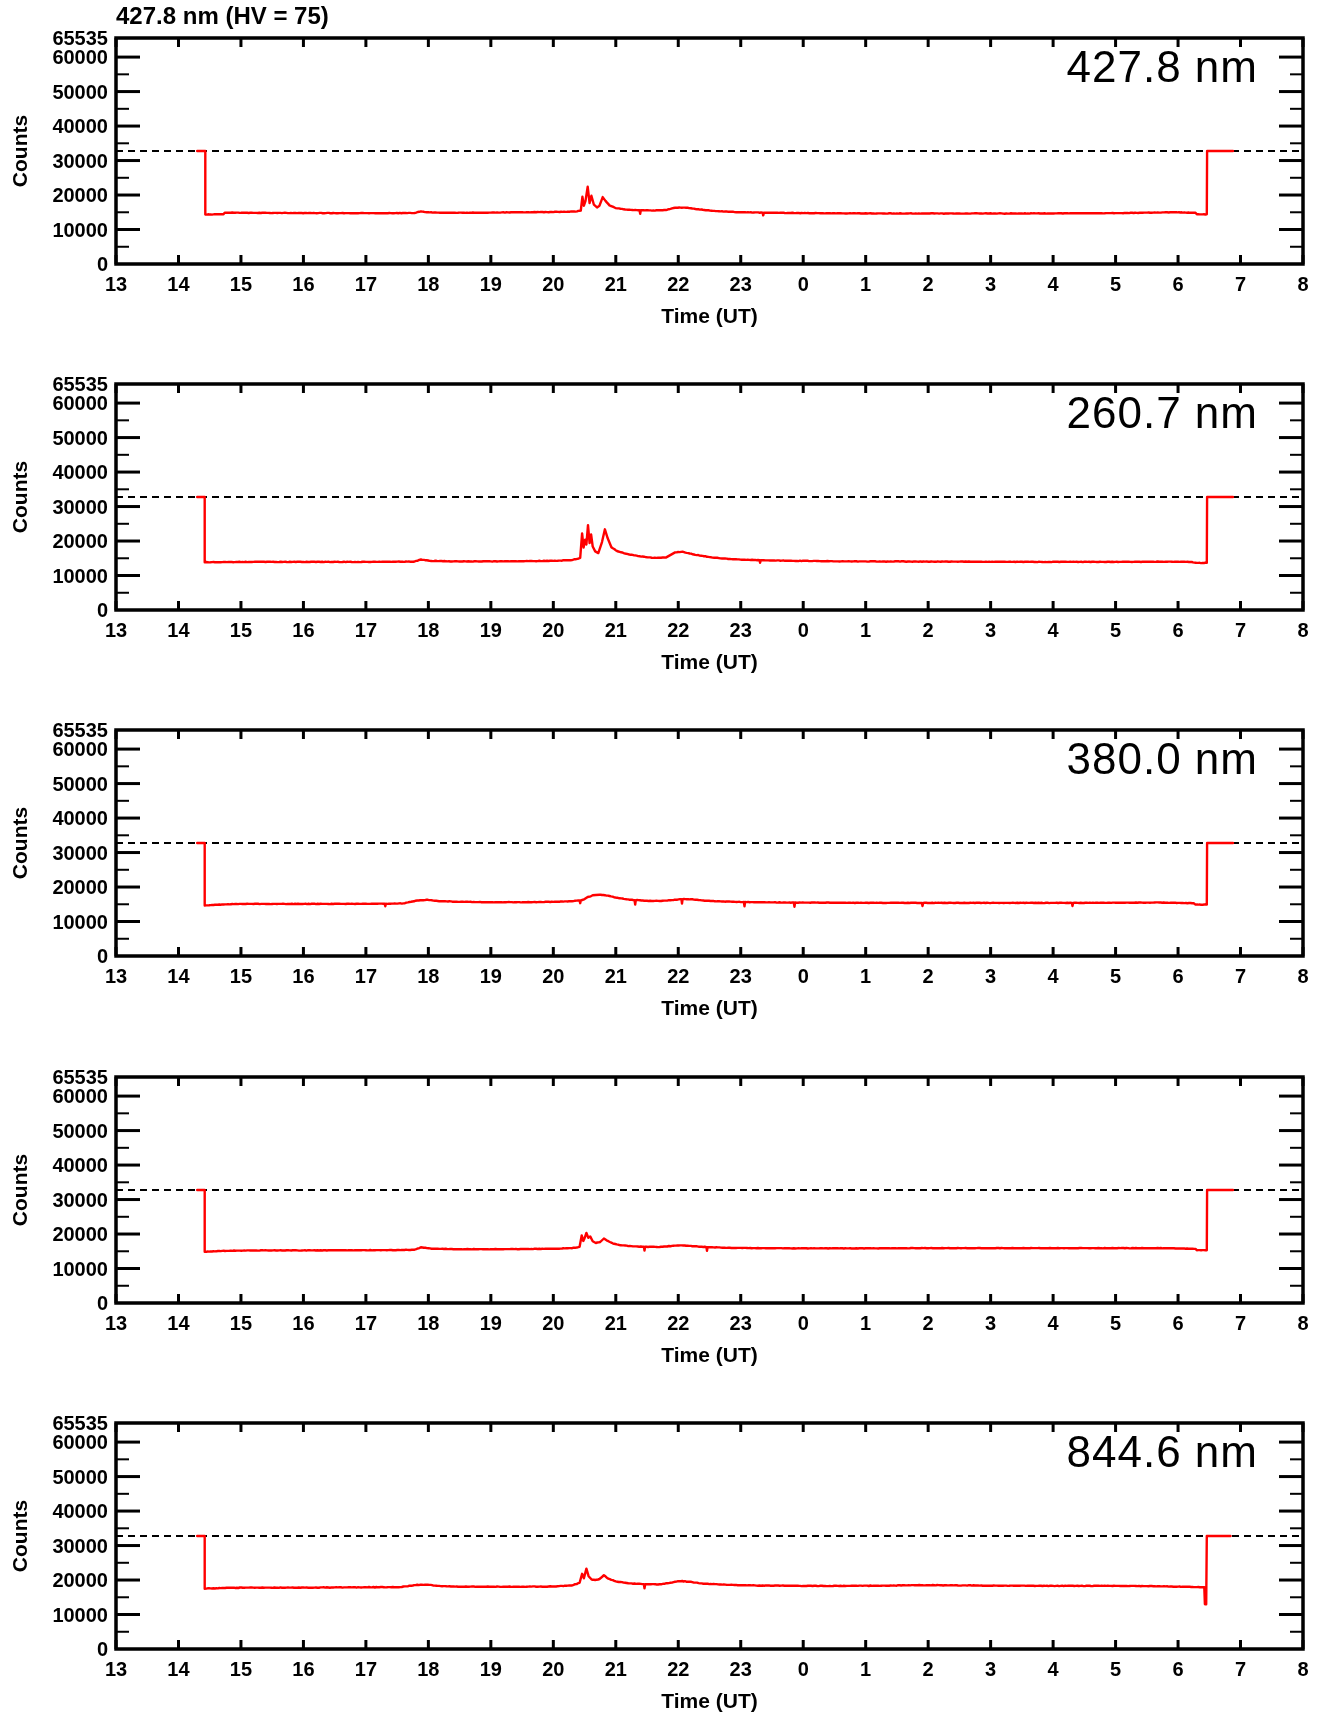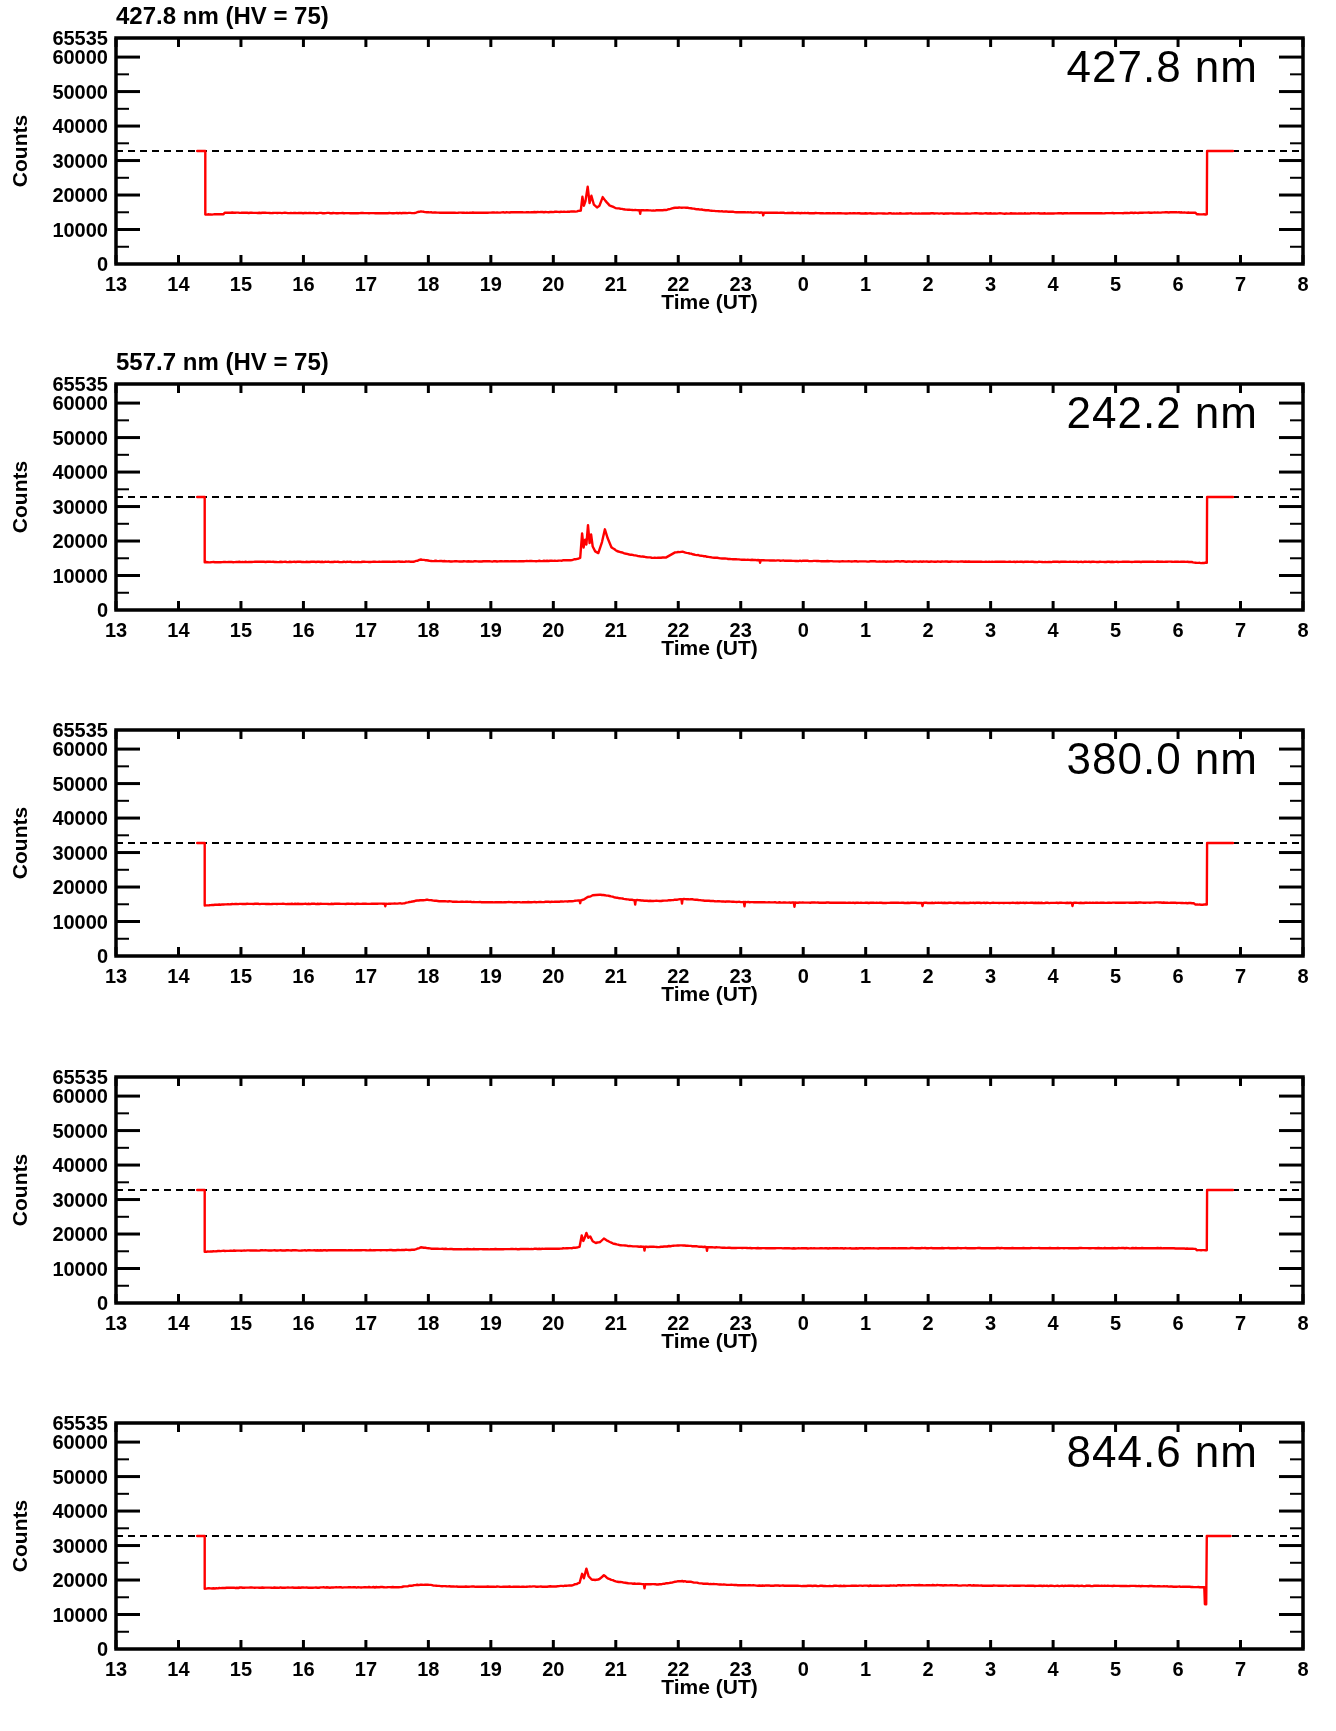--- a/index.html
+++ b/index.html
@@ -5,21 +5,21 @@
   html,body{margin:0;padding:0;background:#ffffff;}
   .page{position:relative;width:1336px;height:1731px;background:#ffffff;overflow:hidden;
         font-family:"Liberation Sans",sans-serif;color:#000;}
   .panel{position:absolute;left:0;width:1336px;height:346px;}
   .panel-title{position:absolute;top:2px;left:116px;width:1187px;text-align:left;
                font-size:24px;font-weight:bold;white-space:nowrap;}
   .big-label{position:absolute;top:42px;right:78px;font-size:44px;font-weight:normal;
              letter-spacing:1px;white-space:nowrap;}
   .y-title{position:absolute;left:-40px;top:139px;width:120px;height:24px;text-align:center;
            font-size:21px;font-weight:bold;transform:rotate(-90deg);}
-  .x-title{position:absolute;top:290px;left:116px;width:1187px;text-align:center;
+  .x-title{position:absolute;top:304px;left:116px;width:1187px;text-align:center;
            font-size:21px;font-weight:bold;}
   svg.plot{position:absolute;left:0;top:0;}
   svg.plot text{font-family:"Liberation Sans",sans-serif;font-weight:bold;font-size:20px;fill:#000;}
 </style>
 </head>
 <body>
 
 <div class="page">
   <div class="panel" style="top:0px">
     <div class="panel-title">427.8 nm (HV = 75)</div>
@@ -118,22 +118,21 @@
         <text x="108" y="133.05844205386433" text-anchor="end">40000</text>
         <text x="108" y="167.54383154039826" text-anchor="end">30000</text>
         <text x="108" y="202.02922102693216" text-anchor="end">20000</text>
         <text x="108" y="236.5146105134661" text-anchor="end">10000</text>
         <text x="108" y="271" text-anchor="end">0</text>
         <rect x="116" y="38" width="1187" height="226" fill="none" stroke="#000000" stroke-width="3.5"></rect>
         <path d="M197.2 151.0 L205.3 151.0 L205.3 214.5 L206.7 214.6 L208.0 214.3 L209.4 214.5 L210.7 214.4 L212.0 214.6 L213.4 214.4 L214.7 214.3 L216.2 214.2 L217.6 214.2 L219.1 214.1 L220.5 214.3 L222.0 214.2 L223.5 214.2 L224.7 212.6 L226.2 212.7 L227.7 212.7 L229.2 212.6 L230.7 212.7 L232.2 212.5 L233.7 212.8 L235.2 212.7 L236.7 212.6 L238.2 212.6 L239.7 212.9 L241.2 212.8 L242.7 212.6 L244.2 212.7 L245.7 212.7 L247.2 212.8 L248.7 213.0 L250.2 212.8 L251.7 212.7 L253.2 212.9 L254.7 212.9 L256.2 212.9 L257.8 213.0 L259.3 212.8 L260.8 213.0 L262.3 212.7 L263.8 212.8 L265.3 212.8 L266.8 212.9 L268.3 212.9 L269.8 213.0 L271.3 213.1 L272.8 213.0 L274.3 212.9 L275.8 212.9 L277.4 213.0 L278.9 212.9 L280.4 212.9 L281.9 213.1 L283.4 212.9 L284.9 212.8 L286.4 212.9 L287.9 213.1 L289.4 213.1 L290.9 213.0 L292.4 213.1 L294.0 212.9 L295.5 213.0 L297.0 213.1 L298.5 213.0 L300.0 213.0 L301.5 212.9 L303.0 213.2 L304.6 213.0 L306.1 213.0 L307.6 213.1 L309.1 212.9 L310.6 213.0 L312.1 213.1 L313.6 212.9 L315.2 213.1 L316.7 213.2 L318.2 213.1 L319.7 212.9 L321.2 212.9 L322.7 213.2 L324.2 213.2 L325.8 213.1 L327.3 212.9 L328.8 212.9 L330.3 213.2 L331.8 213.3 L333.3 213.0 L334.8 213.1 L336.4 213.3 L337.9 213.2 L339.4 213.1 L340.9 213.1 L342.5 213.0 L344.0 213.3 L345.6 213.1 L347.2 213.1 L348.7 213.1 L350.3 213.2 L351.8 213.2 L353.4 213.3 L355.0 213.3 L356.5 213.3 L358.1 213.2 L359.6 213.1 L361.2 213.0 L362.8 213.0 L364.3 213.1 L365.9 213.1 L367.5 213.1 L369.0 213.2 L370.6 213.1 L372.1 213.1 L373.7 213.1 L375.3 213.2 L376.8 213.1 L378.4 213.2 L380.0 213.2 L381.5 213.2 L383.1 213.2 L384.6 213.2 L386.2 213.3 L387.8 213.2 L389.3 213.0 L390.9 213.1 L392.4 213.3 L393.9 213.2 L395.3 213.1 L396.8 213.0 L398.3 213.2 L399.8 212.9 L401.3 213.2 L402.8 213.0 L404.2 213.0 L405.7 213.0 L407.2 213.1 L408.7 212.9 L410.2 212.9 L411.7 213.1 L413.1 213.1 L414.6 213.0 L416.2 212.6 L417.7 212.0 L419.3 211.8 L420.9 211.4 L422.3 211.6 L423.8 211.8 L425.2 212.1 L426.7 212.2 L428.2 212.1 L429.6 212.4 L431.1 212.3 L432.6 212.6 L434.1 212.5 L435.6 212.5 L437.0 212.6 L438.5 212.6 L440.0 212.8 L441.5 212.7 L443.0 212.6 L444.5 212.8 L445.9 212.8 L447.4 212.6 L448.9 212.7 L450.4 212.7 L451.9 212.7 L453.4 212.8 L454.9 212.8 L456.4 212.9 L457.9 212.8 L459.4 212.6 L460.9 212.6 L462.4 212.7 L463.9 212.6 L465.4 212.9 L466.9 212.6 L468.4 212.9 L469.9 212.7 L471.4 212.8 L472.8 212.5 L474.3 212.7 L475.8 212.8 L477.3 212.8 L478.8 212.6 L480.3 212.7 L481.8 212.8 L483.3 212.8 L484.8 212.7 L486.3 212.8 L487.8 212.7 L489.3 212.6 L490.8 212.6 L492.4 212.5 L494.0 212.4 L495.5 212.6 L497.1 212.5 L498.7 212.6 L500.2 212.6 L501.8 212.4 L503.3 212.3 L504.9 212.6 L506.5 212.3 L508.0 212.4 L509.6 212.5 L511.1 212.2 L512.7 212.3 L514.3 212.3 L515.8 212.2 L517.4 212.1 L519.0 212.3 L520.5 212.2 L522.1 212.1 L523.6 212.4 L525.2 212.4 L526.8 212.2 L528.3 212.2 L529.9 212.4 L531.4 212.2 L533.0 212.3 L534.6 212.0 L536.1 212.2 L537.7 212.0 L539.3 212.1 L540.8 212.0 L542.4 212.0 L543.9 212.3 L545.5 212.0 L547.1 212.1 L548.6 212.3 L550.2 212.0 L551.8 211.9 L553.3 212.1 L554.9 211.8 L556.4 211.8 L558.0 211.9 L559.6 212.0 L561.1 211.8 L562.7 211.9 L564.1 211.7 L565.6 211.9 L567.0 211.8 L568.4 211.6 L569.9 211.7 L571.3 211.4 L572.7 211.5 L574.2 211.5 L575.6 211.6 L577.1 211.4 L578.3 210.9 L579.6 210.8 L580.8 210.5 L582.4 196.8 L583.9 205.7 L585.5 200.9 L587.7 186.8 L589.6 203.0 L591.4 195.7 L593.9 204.7 L597.0 207.4 L599.5 205.7 L602.7 197.1 L605.5 200.9 L606.8 202.4 L608.2 203.9 L609.5 205.4 L610.8 206.0 L612.0 206.3 L613.3 206.9 L614.5 207.5 L615.8 208.1 L617.4 208.4 L618.9 208.4 L620.5 208.7 L622.0 208.9 L623.6 209.3 L625.2 209.5 L626.6 209.6 L628.0 209.8 L629.5 209.8 L630.9 209.9 L632.3 210.0 L633.8 210.1 L635.2 209.9 L636.7 210.1 L638.1 210.2 L639.5 210.2 L640.2 213.7 L640.8 210.2 L642.2 210.2 L643.6 210.2 L644.9 210.4 L646.3 210.2 L647.7 210.3 L649.1 210.4 L650.5 210.4 L651.9 210.6 L653.3 210.5 L654.8 210.6 L656.4 210.3 L658.0 210.2 L659.5 210.3 L661.1 210.2 L662.6 210.2 L664.2 210.0 L665.8 210.0 L667.3 209.7 L668.9 209.2 L670.5 208.9 L672.0 208.4 L673.6 208.0 L675.1 207.8 L676.5 207.6 L677.8 207.7 L679.2 207.5 L680.5 207.6 L681.8 207.7 L683.2 207.6 L684.5 207.6 L686.1 207.7 L687.6 207.8 L689.2 208.1 L690.8 208.2 L692.3 208.5 L693.9 208.6 L695.4 209.0 L697.0 209.2 L698.4 209.3 L699.9 209.6 L701.3 209.5 L702.8 209.8 L704.2 210.0 L705.7 210.2 L707.1 210.2 L708.5 210.3 L710.0 210.6 L711.4 210.7 L712.9 210.9 L714.3 210.9 L715.7 211.1 L717.3 211.1 L718.9 211.2 L720.4 211.4 L722.0 211.3 L723.6 211.6 L725.1 211.5 L726.7 211.4 L728.2 211.8 L729.8 211.8 L731.4 211.8 L732.9 211.7 L734.5 212.1 L736.1 212.2 L737.6 212.1 L739.1 212.2 L740.6 212.2 L742.0 212.3 L743.5 212.3 L745.0 212.2 L746.4 212.4 L747.9 212.3 L749.4 212.4 L750.8 212.3 L752.3 212.6 L753.8 212.5 L755.3 212.4 L756.7 212.4 L758.2 212.4 L759.7 212.7 L761.1 212.5 L762.6 212.6 L763.2 215.4 L763.9 212.6 L765.3 212.8 L766.8 212.7 L768.3 212.7 L769.8 212.7 L771.3 212.6 L772.8 212.7 L774.3 212.8 L775.8 212.8 L777.3 212.6 L778.8 212.9 L780.3 212.7 L781.8 212.7 L783.3 212.7 L784.7 213.0 L786.2 213.1 L787.7 212.9 L789.2 213.0 L790.7 213.0 L792.3 212.8 L793.8 213.0 L795.4 213.1 L797.0 213.0 L798.5 212.9 L800.1 213.2 L801.6 213.0 L803.2 213.1 L804.8 213.0 L806.3 213.1 L807.9 213.0 L809.5 213.2 L811.0 213.2 L812.6 213.3 L814.1 213.2 L815.7 213.0 L817.3 213.1 L818.8 213.1 L820.4 213.3 L822.0 213.1 L823.5 213.3 L825.1 213.4 L826.6 213.1 L828.2 213.2 L829.8 213.1 L831.3 213.4 L832.9 213.2 L834.4 213.3 L836.0 213.4 L837.6 213.3 L839.1 213.2 L840.7 213.2 L842.3 213.4 L843.8 213.4 L845.4 213.5 L846.9 213.5 L848.5 213.4 L850.1 213.2 L851.6 213.4 L853.2 213.3 L854.8 213.3 L856.3 213.4 L857.9 213.2 L859.4 213.3 L861.0 213.5 L862.6 213.4 L864.1 213.5 L865.7 213.3 L867.2 213.5 L868.8 213.4 L870.4 213.2 L871.9 213.5 L873.5 213.5 L875.1 213.6 L876.6 213.5 L878.2 213.4 L879.7 213.4 L881.3 213.4 L882.9 213.5 L884.4 213.4 L886.0 213.6 L887.6 213.6 L889.1 213.3 L890.7 213.3 L892.2 213.6 L893.8 213.5 L895.4 213.6 L896.9 213.5 L898.5 213.6 L900.0 213.3 L901.6 213.5 L903.2 213.6 L904.7 213.6 L906.3 213.4 L907.9 213.5 L909.4 213.4 L911.0 213.3 L912.5 213.6 L914.1 213.6 L915.7 213.5 L917.2 213.6 L918.8 213.4 L920.3 213.6 L921.9 213.5 L923.5 213.4 L925.0 213.5 L926.6 213.4 L928.2 213.5 L929.7 213.5 L931.3 213.3 L932.8 213.3 L934.4 213.5 L936.0 213.4 L937.5 213.4 L939.1 213.6 L940.7 213.4 L942.2 213.4 L943.8 213.7 L945.3 213.5 L946.9 213.4 L948.5 213.5 L950.0 213.4 L951.6 213.4 L953.1 213.5 L954.7 213.6 L956.3 213.5 L957.8 213.5 L959.4 213.5 L961.0 213.6 L962.5 213.6 L964.1 213.6 L965.6 213.5 L967.2 213.5 L968.8 213.6 L970.3 213.6 L971.9 213.4 L973.5 213.4 L975.0 213.3 L976.6 213.3 L978.1 213.4 L979.7 213.5 L981.3 213.4 L982.8 213.6 L984.4 213.4 L985.9 213.3 L987.5 213.5 L989.1 213.5 L990.6 213.3 L992.2 213.6 L993.8 213.5 L995.3 213.5 L996.9 213.6 L998.4 213.4 L1000.0 213.3 L1001.6 213.4 L1003.1 213.6 L1004.7 213.7 L1006.3 213.5 L1007.8 213.6 L1009.4 213.6 L1010.9 213.3 L1012.5 213.5 L1014.1 213.5 L1015.6 213.4 L1017.2 213.6 L1018.7 213.4 L1020.3 213.5 L1021.9 213.5 L1023.4 213.6 L1024.9 213.3 L1026.4 213.6 L1027.9 213.5 L1029.4 213.6 L1031.0 213.3 L1032.5 213.4 L1034.0 213.3 L1035.5 213.4 L1037.0 213.4 L1038.5 213.3 L1040.0 213.5 L1041.6 213.5 L1043.1 213.5 L1044.6 213.3 L1046.1 213.6 L1047.6 213.5 L1049.1 213.5 L1050.6 213.5 L1052.2 213.4 L1053.7 213.5 L1055.2 213.4 L1056.7 213.4 L1058.2 213.3 L1059.7 213.2 L1061.2 213.3 L1062.8 213.5 L1064.3 213.2 L1065.8 213.3 L1067.3 213.3 L1068.8 213.4 L1070.3 213.3 L1071.8 213.3 L1073.4 213.1 L1075.0 213.2 L1076.5 213.3 L1078.1 213.1 L1079.7 213.2 L1081.2 213.3 L1082.8 213.2 L1084.3 213.3 L1085.9 213.2 L1087.5 213.1 L1089.0 213.2 L1090.6 213.2 L1092.2 213.2 L1093.7 213.2 L1095.3 213.3 L1096.8 213.2 L1098.4 213.3 L1100.0 213.2 L1101.5 213.3 L1103.1 213.4 L1104.6 213.3 L1106.2 213.1 L1107.8 213.1 L1109.3 213.1 L1110.9 213.1 L1112.5 213.0 L1114.0 213.2 L1115.6 213.1 L1117.1 213.1 L1118.6 213.1 L1120.1 213.1 L1121.6 213.1 L1123.1 213.2 L1124.6 212.9 L1126.1 213.0 L1127.6 213.0 L1129.1 213.1 L1130.6 212.8 L1132.1 212.8 L1133.6 213.0 L1135.1 212.7 L1136.6 212.9 L1138.1 213.0 L1139.6 212.8 L1141.1 212.8 L1142.6 212.8 L1144.1 212.6 L1145.6 212.6 L1147.1 212.6 L1148.6 212.5 L1150.1 212.8 L1151.6 212.7 L1153.1 212.6 L1154.6 212.5 L1156.2 212.6 L1157.7 212.5 L1159.3 212.6 L1160.9 212.6 L1162.4 212.4 L1164.0 212.4 L1165.6 212.3 L1167.1 212.3 L1168.7 212.5 L1170.2 212.3 L1171.8 212.3 L1173.4 212.1 L1174.9 212.3 L1176.3 212.3 L1177.6 212.4 L1178.9 212.3 L1180.3 212.5 L1181.6 212.3 L1183.0 212.6 L1184.3 212.4 L1185.7 212.6 L1187.1 212.7 L1188.5 212.5 L1189.9 212.8 L1191.3 212.7 L1192.7 212.7 L1194.1 212.7 L1195.5 212.8 L1196.8 214.3 L1198.2 214.3 L1199.7 214.4 L1201.1 214.4 L1202.5 214.4 L1203.9 214.3 L1205.4 214.5 L1206.8 214.3 L1207.1 151.0 L1233.0 151.0" fill="none" stroke="#ff0000" stroke-width="2.4" stroke-linejoin="round" stroke-linecap="round"></path>
       </svg>
   </div>
   <div class="panel" style="top:346px">
-    <div class="panel-title">557.7 nm (HV = 75)</div>
-    <div class="big-label">242.2 nm</div>
+    <div class="big-label">260.7 nm</div>
     <div class="y-title">Counts</div>
     <div class="x-title">Time (UT)</div>
     <svg class="plot" width="1336" height="346">
         <line x1="116" y1="150.99827573052568" x2="1303" y2="150.99827573052568" stroke="#000000" stroke-width="2" stroke-dasharray="7 5"></line>
         <line x1="116" y1="264" x2="116" y2="255" stroke="#000000" stroke-width="3"></line>
         <line x1="116" y1="38" x2="116" y2="47" stroke="#000000" stroke-width="3"></line>
         <text x="116" y="291" text-anchor="middle">13</text>
         <line x1="178.4736842105263" y1="264" x2="178.4736842105263" y2="255" stroke="#000000" stroke-width="3"></line>
         <line x1="178.4736842105263" y1="38" x2="178.4736842105263" y2="47" stroke="#000000" stroke-width="3"></line>
         <text x="178.4736842105263" y="291" text-anchor="middle">14</text>

